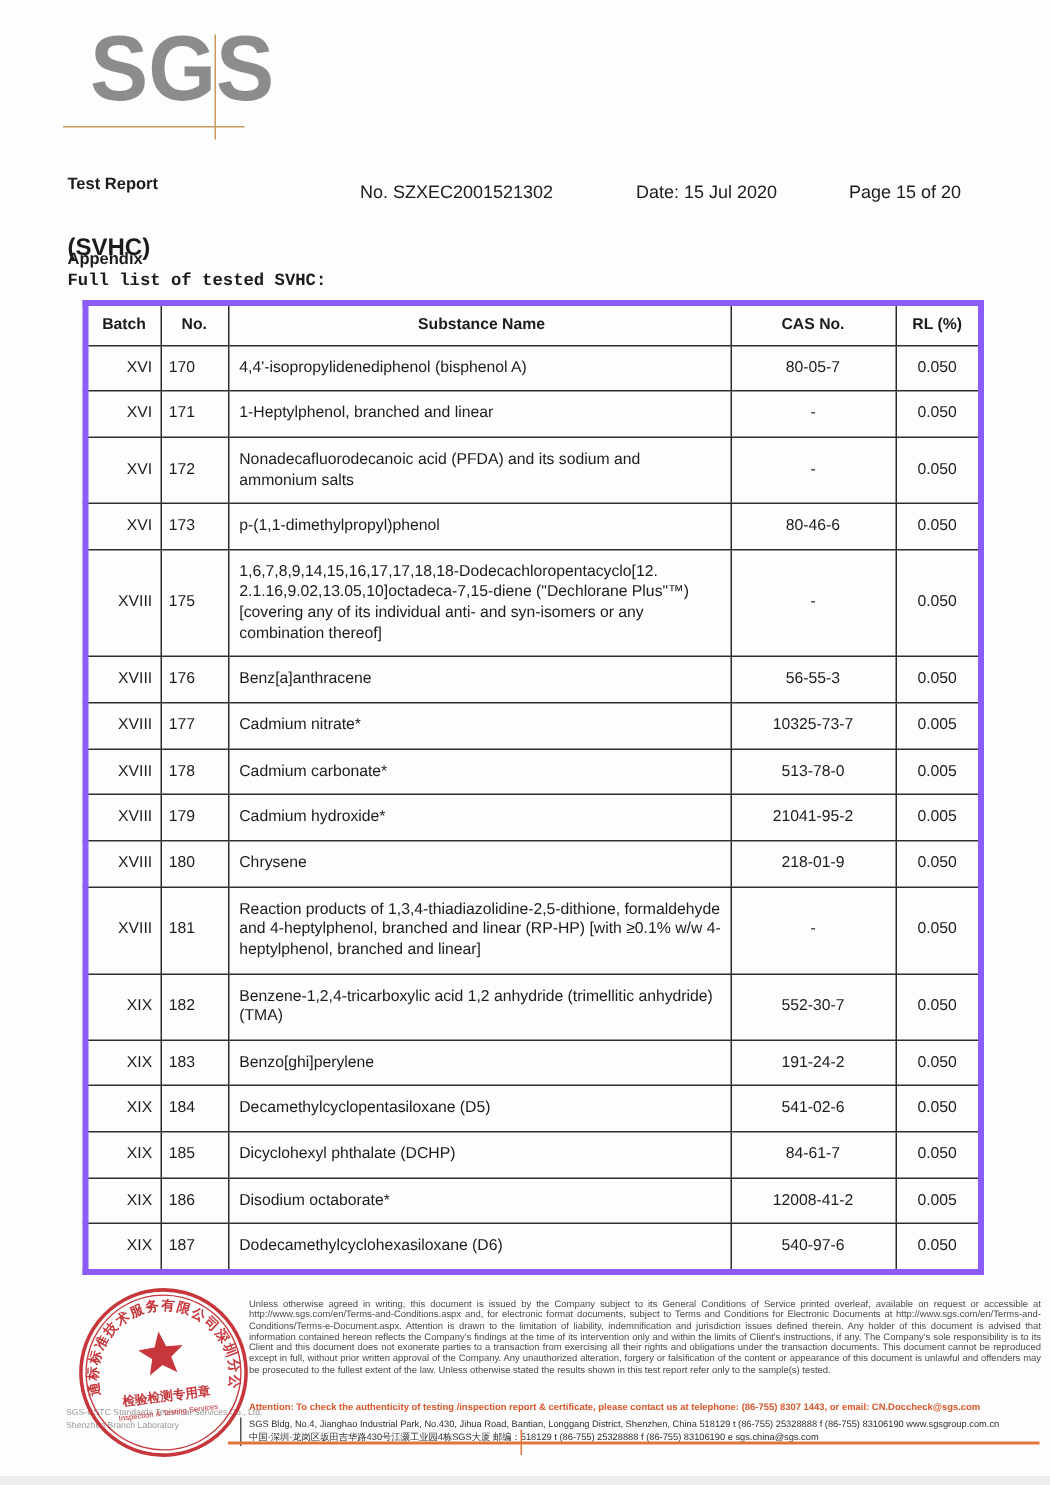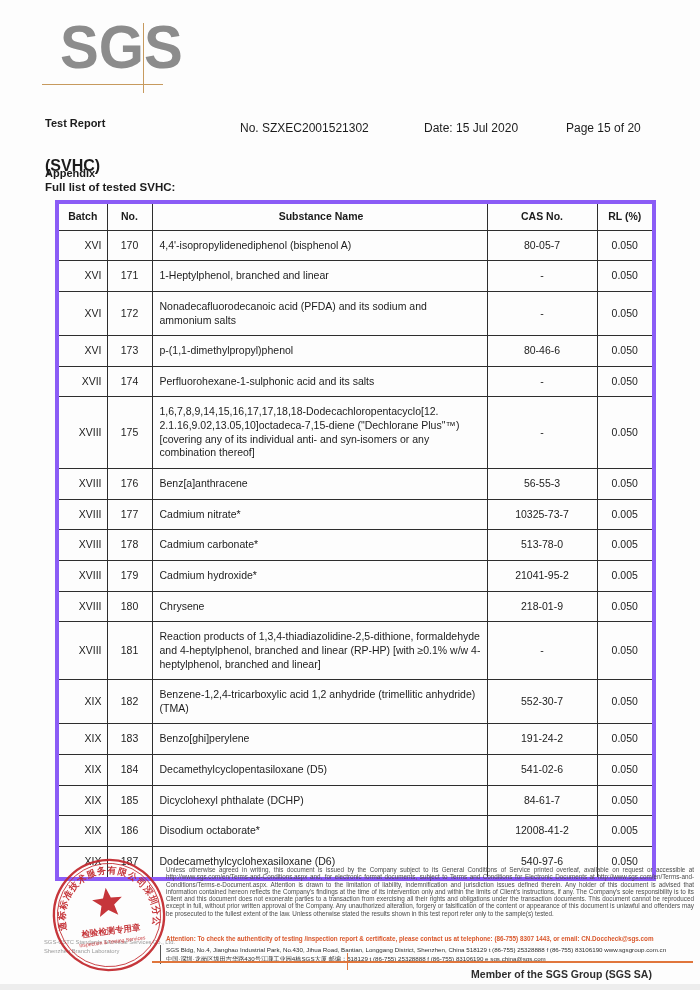--- a/index.html
+++ b/index.html
@@ -25,41 +25,41 @@
   .crosshair-h { position:absolute; left:42px; top:84px; width:121px; height:1px; background:#c79a5e; }
   .crosshair-v { position:absolute; left:143px; top:23px; width:1px;  height:70px;  background:#c79a5e; }
 
   .report-title  { position:absolute; left:45px;  top:117px; font-size:11px; font-weight:bold; }
   .report-title2 { position:absolute; left:45px;  top:157px; font-size:16px; font-weight:bold; }
   .report-no   { position:absolute; left:240px; top:121px; font-size:12px; }
   .report-date { position:absolute; left:424px; top:121px; font-size:12px; }
   .report-page { position:absolute; left:566px; top:121px; font-size:12px; }
 
   .appendix-label { position:absolute; left:45px; top:167px; font-size:11px; font-weight:bold; }
-  .appendix-sub   { position:absolute; left:45px; top:181px; font-size:11.5px; font-weight:bold; }
+  .appendix-sub   { position:absolute; left:45px; top:181px; font-size:11.5px; font-weight:bold;font-family:Liberation Mono, monospace; }
 
   
   table.svhc {
     position:absolute; left:55px; top:200px;
     width:597px;
     border-collapse:collapse;
     font-size:10.5px;
     table-layout:fixed;
   }
   table.svhc th, table.svhc td {
     border:1px solid #2e2e2e;
     padding:8px 5px;
     line-height:1.3;
     vertical-align:middle;
     overflow-wrap:break-word;
   }
   table.svhc { border:4px solid #8b5cf6; }
   table.svhc th { font-weight:bold; text-align:center; padding:6px 4px; }
   .col-batch { width:50px; text-align:right; }
-  .col-no    { width:45px; text-align:center; }
+  .col-no    { width:45px; }
   .col-substance { width:335px; text-align:left; padding-left:7px !important; }
   .col-cas   { width:110px; text-align:center; }
   .col-rl    { width:57px; text-align:center; }
 
   
   .disclaimer {
     position:absolute; left:166px; top:866px; width:528px;
     font-size:6.3px; line-height:1.16; color:#4b4b4b; text-align:justify;
   }
   .attention {
@@ -136,27 +136,20 @@
           <td class="col-rl">0.050</td>
         </tr>
         <tr>
           <td class="col-batch">XVI</td>
           <td class="col-no">173</td>
           <td class="col-substance">p-(1,1-dimethylpropyl)phenol</td>
           <td class="col-cas">80-46-6</td>
           <td class="col-rl">0.050</td>
         </tr>
         <tr>
-          <td class="col-batch">XVII</td>
-          <td class="col-no">174</td>
-          <td class="col-substance">Perfluorohexane-1-sulphonic acid and its salts</td>
-          <td class="col-cas">-</td>
-          <td class="col-rl">0.050</td>
-        </tr>
-        <tr>
           <td class="col-batch">XVIII</td>
           <td class="col-no">175</td>
           <td class="col-substance">1,6,7,8,9,14,15,16,17,17,18,18-Dodecachloropentacyclo[12. 2.1.16,9.02,13.05,10]octadeca-7,15-diene ("Dechlorane Plus"™) [covering any of its individual anti- and syn-isomers or any combination thereof]</td>
           <td class="col-cas">-</td>
           <td class="col-rl">0.050</td>
         </tr>
         <tr>
           <td class="col-batch">XVIII</td>
           <td class="col-no">176</td>
           <td class="col-substance">Benz[a]anthracene</td>
@@ -244,21 +237,20 @@
   </table>
 
   <div class="disclaimer">Unless otherwise agreed in writing, this document is issued by the Company subject to its General Conditions of Service printed overleaf, available on request or accessible at http://www.sgs.com/en/Terms-and-Conditions.aspx and, for electronic format documents, subject to Terms and Conditions for Electronic Documents at http://www.sgs.com/en/Terms-and-Conditions/Terms-e-Document.aspx. Attention is drawn to the limitation of liability, indemnification and jurisdiction issues defined therein. Any holder of this document is advised that information contained hereon reflects the Company's findings at the time of its intervention only and within the limits of Client's instructions, if any. The Company's sole responsibility is to its Client and this document does not exonerate parties to a transaction from exercising all their rights and obligations under the transaction documents. This document cannot be reproduced except in full, without prior written approval of the Company. Any unauthorized alteration, forgery or falsification of the content or appearance of this document is unlawful and offenders may be prosecuted to the fullest extent of the law. Unless otherwise stated the results shown in this test report refer only to the sample(s) tested.</div>
   <div class="attention">Attention: To check the authenticity of testing /inspection report &amp; certificate, please contact us at telephone: (86-755) 8307 1443, or email: CN.Doccheck@sgs.com</div>
   <div class="address-block">
     <div>SGS Bldg, No.4, Jianghao Industrial Park, No.430, Jihua Road, Bantian, Longgang District, Shenzhen, China 518129    t (86-755) 25328888    f (86-755) 83106190    www.sgsgroup.com.cn</div>
     <div>中国·深圳·龙岗区坂田吉华路430号江灏工业园4栋SGS大厦    邮编：518129    t (86-755) 25328888    f (86-755) 83106190    e sgs.china@sgs.com</div>
   </div>
   <div class="footer-rule"></div>
   <div class="footer-tick"></div>
-  <div class="member-line">Member of the SGS Group (SGS SA)</div>
 
   <div class="company-lines">
     <div>SGS-CSTC Standards Technical Services Co., Ltd.</div>
     <div>Shenzhen Branch Laboratory</div>
   </div>
 
   <svg class="stamp" viewBox="0 0 120 120">
     <defs>
       <path id="ringPath" d="M 16,72 A 45,45 0 1 1 104,72" fill="none"></path>
     </defs>

